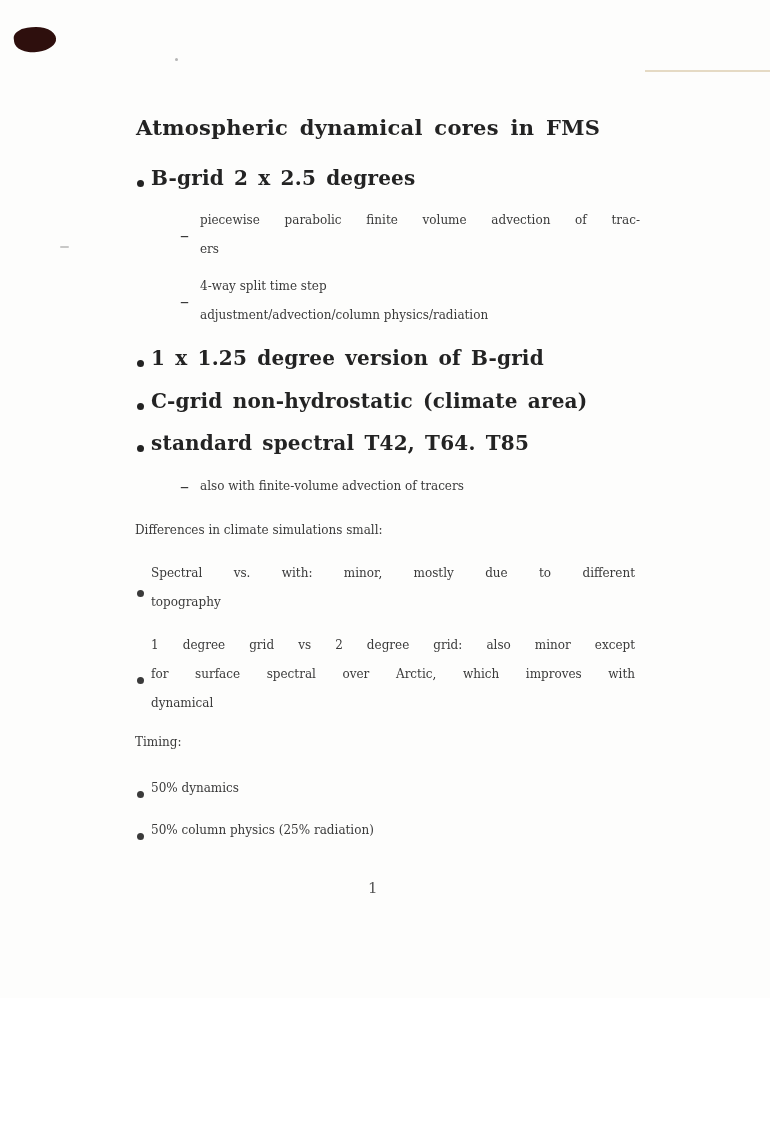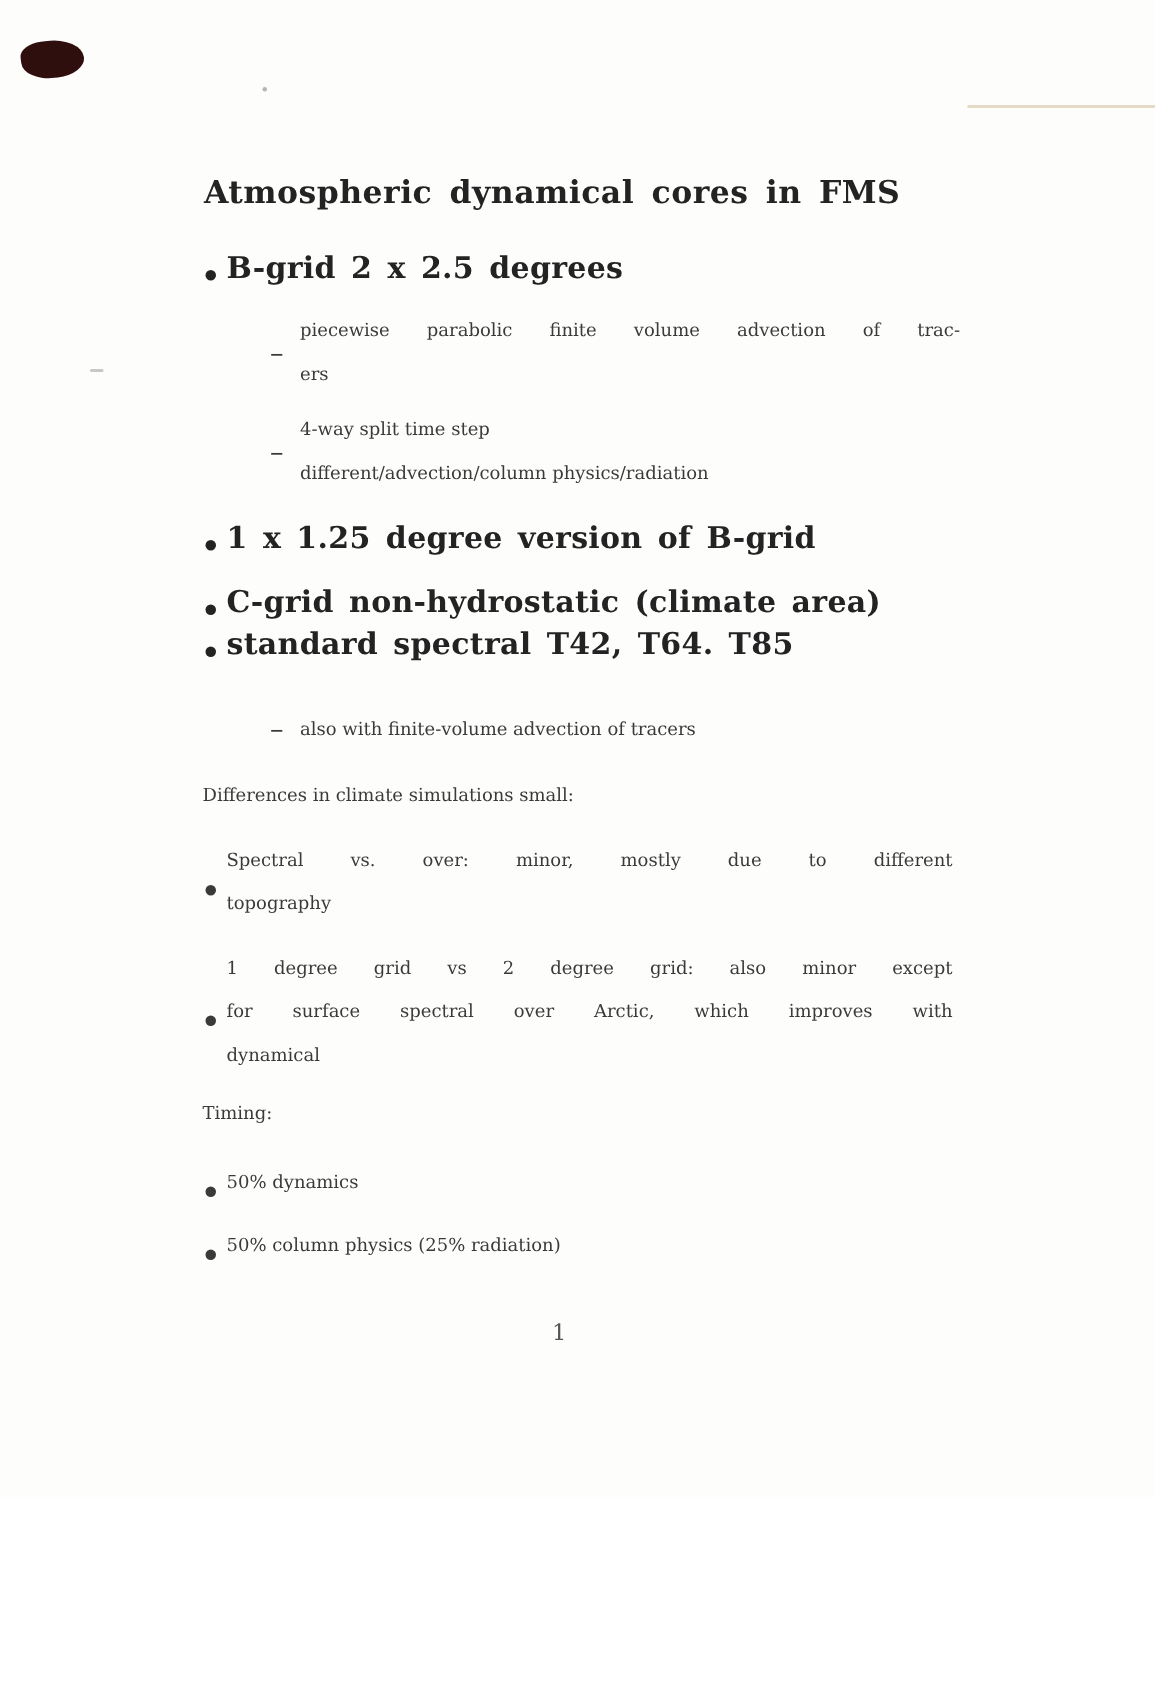--- a/index.html
+++ b/index.html
@@ -73,39 +73,39 @@
     <span class="subcol">
       <div class="line stretch">piecewise parabolic finite volume advection of trac-</div>
       <div class="line">ers</div>
     </span>
   </div>
 
   <div class="blk row" style="top:272px; left:180px">
     <span class="dashcol">–</span>
     <span class="subcol">
       <div class="line">4-way split time step</div>
-      <div class="line">different/advection/column physics/radiation</div>
+      <div class="line">adjustment/advection/column physics/radiation</div>
     </span>
   </div>
 
   <div class="blk row" style="top:344px">
     <span class="dotcol">
         <span class="dot"></span>
       </span>
     <span class="bb">1 x 1.25 degree version of B-grid</span>
   </div>
 
   <div class="blk row" style="top:387px">
     <span class="dotcol">
         <span class="dot"></span>
       </span>
     <span class="bb">C-grid non-hydrostatic (climate area)</span>
   </div>
 
-  <div class="blk row" style="top:415px">
+  <div class="blk row" style="top:429px">
     <span class="dotcol">
         <span class="dot"></span>
       </span>
     <span class="bb">standard spectral T42, T64. T85</span>
   </div>
 
   <div class="blk row" style="top:472px; left:180px">
     <span class="dashcol">–</span>
     <span class="subcol">
       <div class="line">also with finite-volume advection of tracers</div>
@@ -114,21 +114,21 @@
 
   <div class="blk" style="top:516px; left:135px">
     <span class="plain">Differences in climate simulations small:</span>
   </div>
 
   <div class="blk row" style="top:559px">
     <span class="dotcol">
         <span class="dot dot-sm"></span>
       </span>
     <span class="bulcol">
-      <div class="line stretch">Spectral vs. over: minor, mostly due to different</div>
+      <div class="line stretch">Spectral vs. with: minor, mostly due to different</div>
       <div class="line">topography</div>
     </span>
   </div>
 
   <div class="blk row" style="top:631px">
     <span class="dotcol">
         <span class="dot dot-sm"></span>
       </span>
     <span class="bulcol">
       <div class="line stretch">1 degree grid vs 2 degree grid: also minor except</div>

